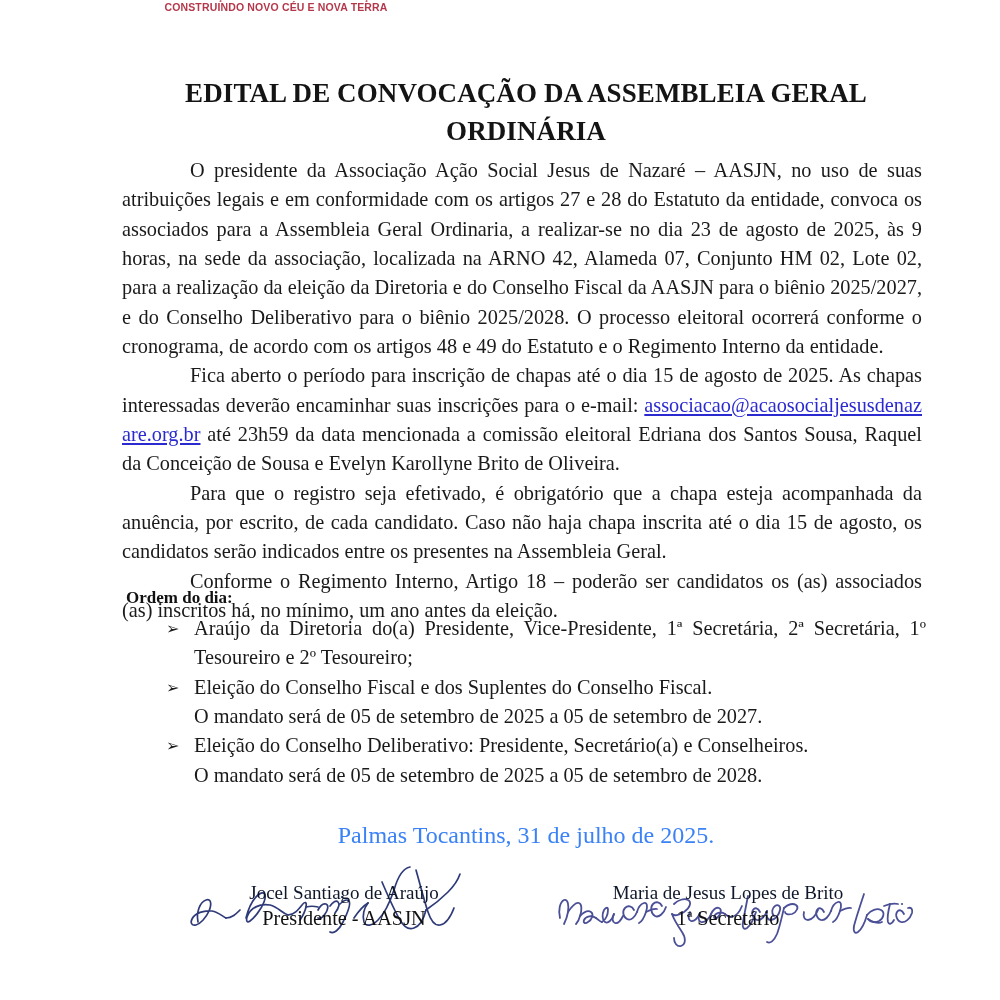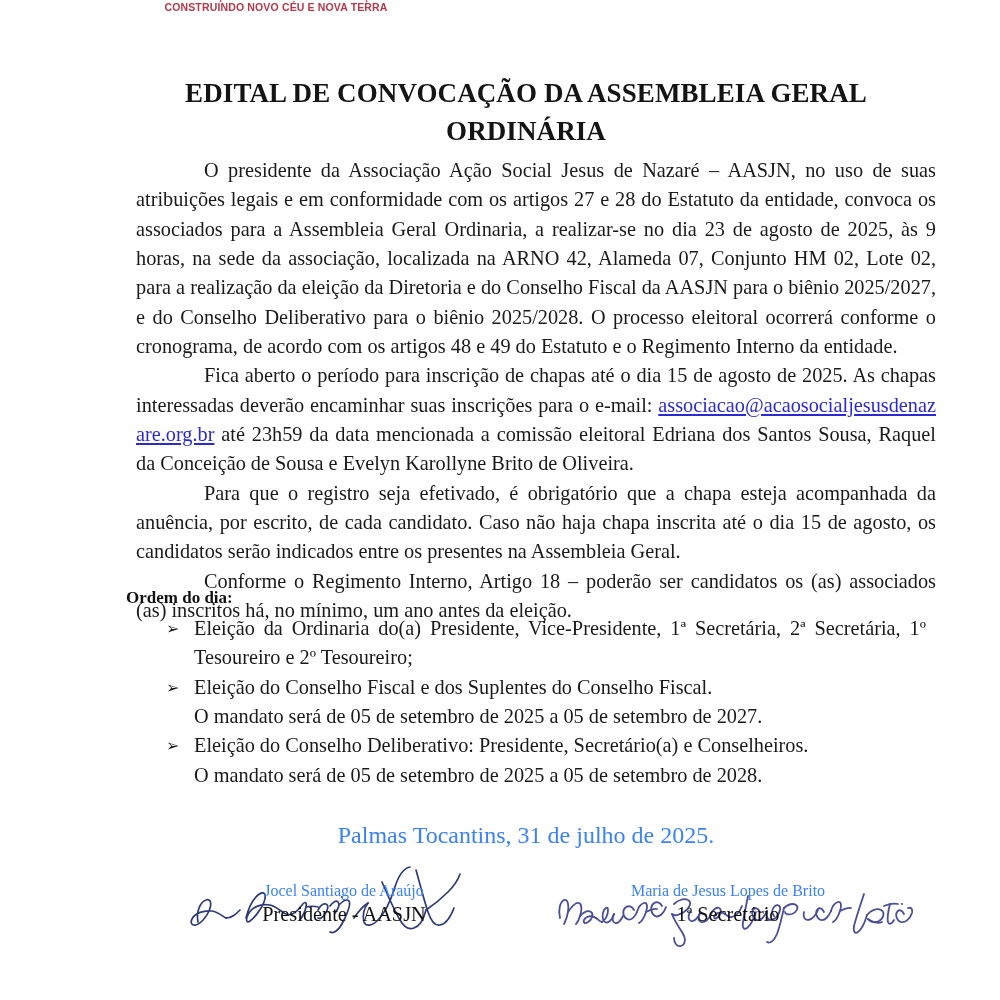--- a/index.html
+++ b/index.html
@@ -67,21 +67,21 @@
     font-weight: bold;
     font-size: 27px;
     letter-spacing: 0.1px;
     line-height: 1.42;
     color: #141414;
   }
 
   
   .body-block {
     position: absolute;
-    left: 136px;
+    left: 122px;
     top: 156px;
     width: 800px;
   }
   p.para {
     margin: 0 0 0 0;
     text-align: justify;
     text-justify: inter-word;
     font-size: 20.3px;
     line-height: 1.445;
     text-indent: 68px;
@@ -174,23 +174,23 @@
     left: 0;
     width: 100%;
     height: 74px;
     pointer-events: none;
   }
   .sig-col.left .sig-ink  { top: -14px; }
   .sig-col.right .sig-ink { top: 2px; }
 
   .sig-name {
     position: relative;
-    font-size: 16px;
+    font-size: 19px;
     line-height: 1.32;
-    color: #3b82f6;
+    color: #0f172a;
     white-space: nowrap;
   }
   .sig-role {
     position: relative;
     font-size: 20.3px;
     line-height: 1.32;
     color: #111111;
     white-space: nowrap;
   }
 </style>
@@ -229,21 +229,21 @@
     </p>
 
   </div>
 
   <div class="agenda-heading">Ordem do dia:</div>
 
   <ul class="agenda-list">
 
     <li class="agenda-item">
       <span class="agenda-bullet">➢</span>
-      <span class="agenda-first-line">Eleição da Ordinaria do(a) Presidente, Vice-Presidente, 1ª Secretária, 2ª Secretária, 1º Tesoureiro e 2º Tesoureiro;</span>
+      <span class="agenda-first-line">Araújo da Diretoria do(a) Presidente, Vice-Presidente, 1ª Secretária, 2ª Secretária, 1º Tesoureiro e 2º Tesoureiro;</span>
     </li>
 
     <li class="agenda-item">
       <span class="agenda-bullet">➢</span>
       <span class="agenda-first-line">Eleição do Conselho Fiscal e dos Suplentes do Conselho Fiscal.</span>
       <span class="agenda-sub">O mandato será de 05 de setembro de 2025 a 05 de setembro de 2027.</span>
     </li>
 
     <li class="agenda-item">
       <span class="agenda-bullet">➢</span>

